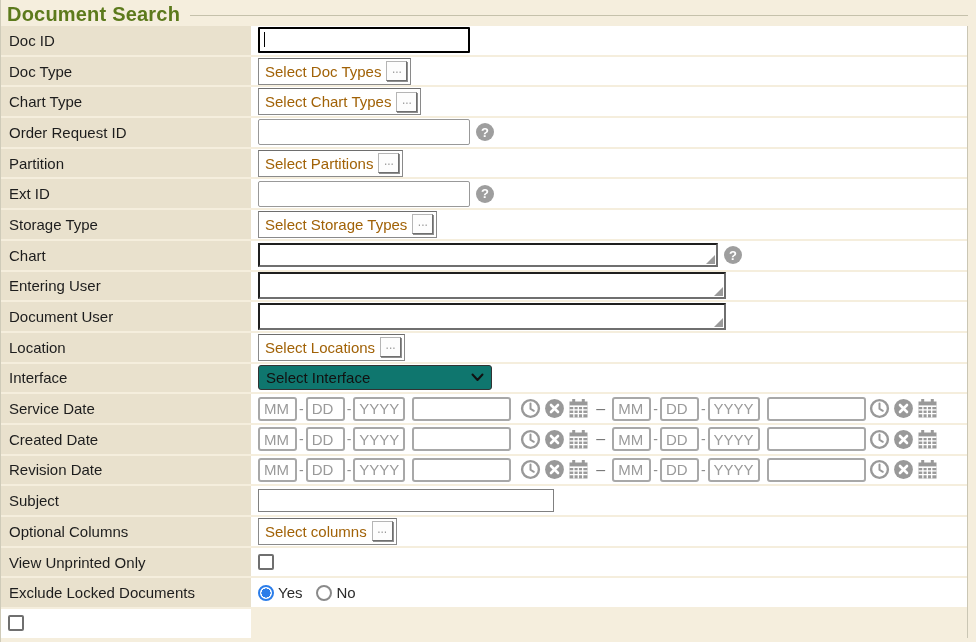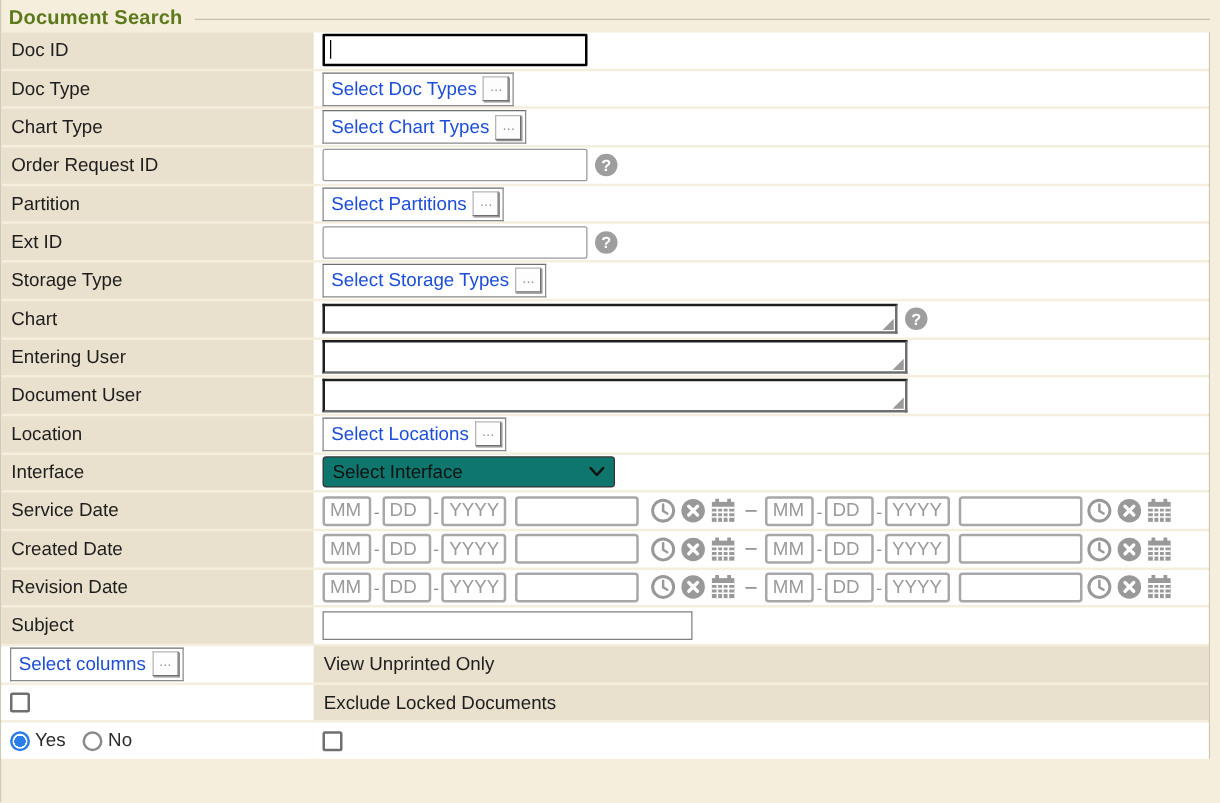--- a/index.html
+++ b/index.html
@@ -11,21 +11,21 @@
     overflow:hidden;
   }
   .panel{
     box-sizing:border-box;
     width:976px;height:642px;
     border-left:1px solid #cfcbb9;
     padding-top:3px;
   }
   
   .hdr{display:flex;align-items:center;height:23px;padding-left:6px;}
-  .hdr .title{color:#5c7a1c;font-weight:bold;font-size:16px;white-space:nowrap;letter-spacing:.2px;}
+  .hdr .title{color:#5c7a1c;font-weight:bold;font-size:20px;white-space:nowrap;letter-spacing:.2px;}
   .hdr .rule{flex:1;height:1px;background:#c5c1ab;margin:2px 8px 0 10px;}
   
   .form{
     display:grid;
     grid-template-columns:250px 716px;
     grid-auto-rows:28.7px;
     row-gap:2px;
     border-right:1px solid #cac6b4;
     width:966px;
   }
@@ -50,21 +50,21 @@
     box-sizing:border-box;width:296px;height:23px;
     border:1px solid #808080;border-radius:0;background:#fff;
     font:15px "Liberation Sans",sans-serif;padding:0 4px;
   }
   
   .picker{
     display:inline-flex;align-items:center;gap:5px;
     background:#fff;border:1px solid #8a8a8a;border-top-color:#6e6e6e;
     padding:2px 3px 2px 6px;height:21px;
   }
-  .picker .ptxt{font-size:15px;color:#1d4ed8;white-space:nowrap;}
+  .picker .ptxt{font-size:15px;color:#a16207;white-space:nowrap;}
   .more-btn{
     box-sizing:border-box;width:21px;height:20px;
     background:#fdfdfd;border:1px solid #b5b5b5;
     border-right-color:#6f6f6f;border-bottom-color:#6f6f6f;
     box-shadow:1px 1px 0 #8f8f8f;
     color:#9a9a9a;font-size:12px;line-height:14px;text-align:center;
     cursor:pointer;
   }
   
   .help{
@@ -405,20 +405,21 @@
             </g>
           </svg>
       </div>
     </div>
 
     <div class="cell lbl">Subject</div>
     <div class="cell val">
       <input class="in-subject" style="">
     </div>
 
+    <div class="cell lbl">Optional Columns</div>
     <div class="cell val">
       <span class="picker">
         <span class="ptxt">Select columns</span>
         <span class="more-btn">...</span>
       </span>
     </div>
 
     <div class="cell lbl">View Unprinted Only</div>
     <div class="cell val">
       <span class="cbox"></span>

